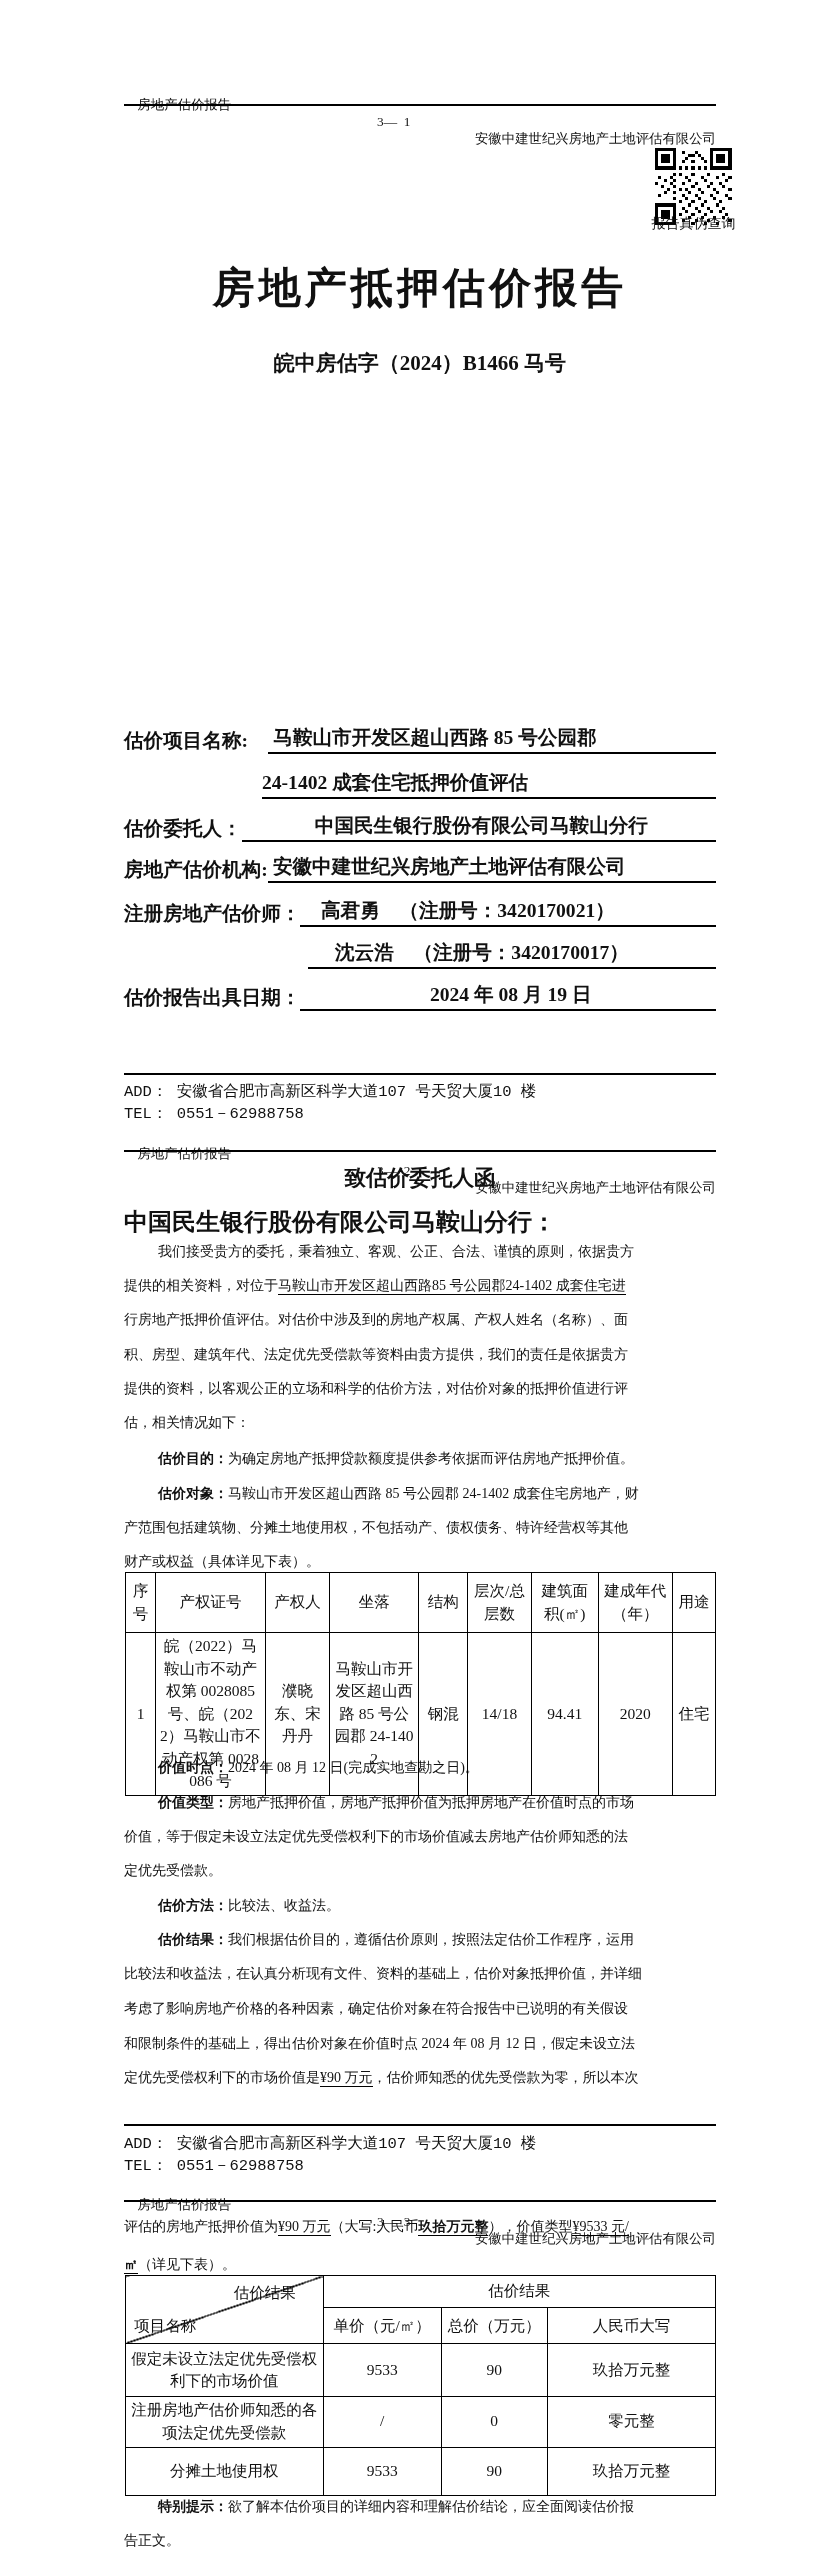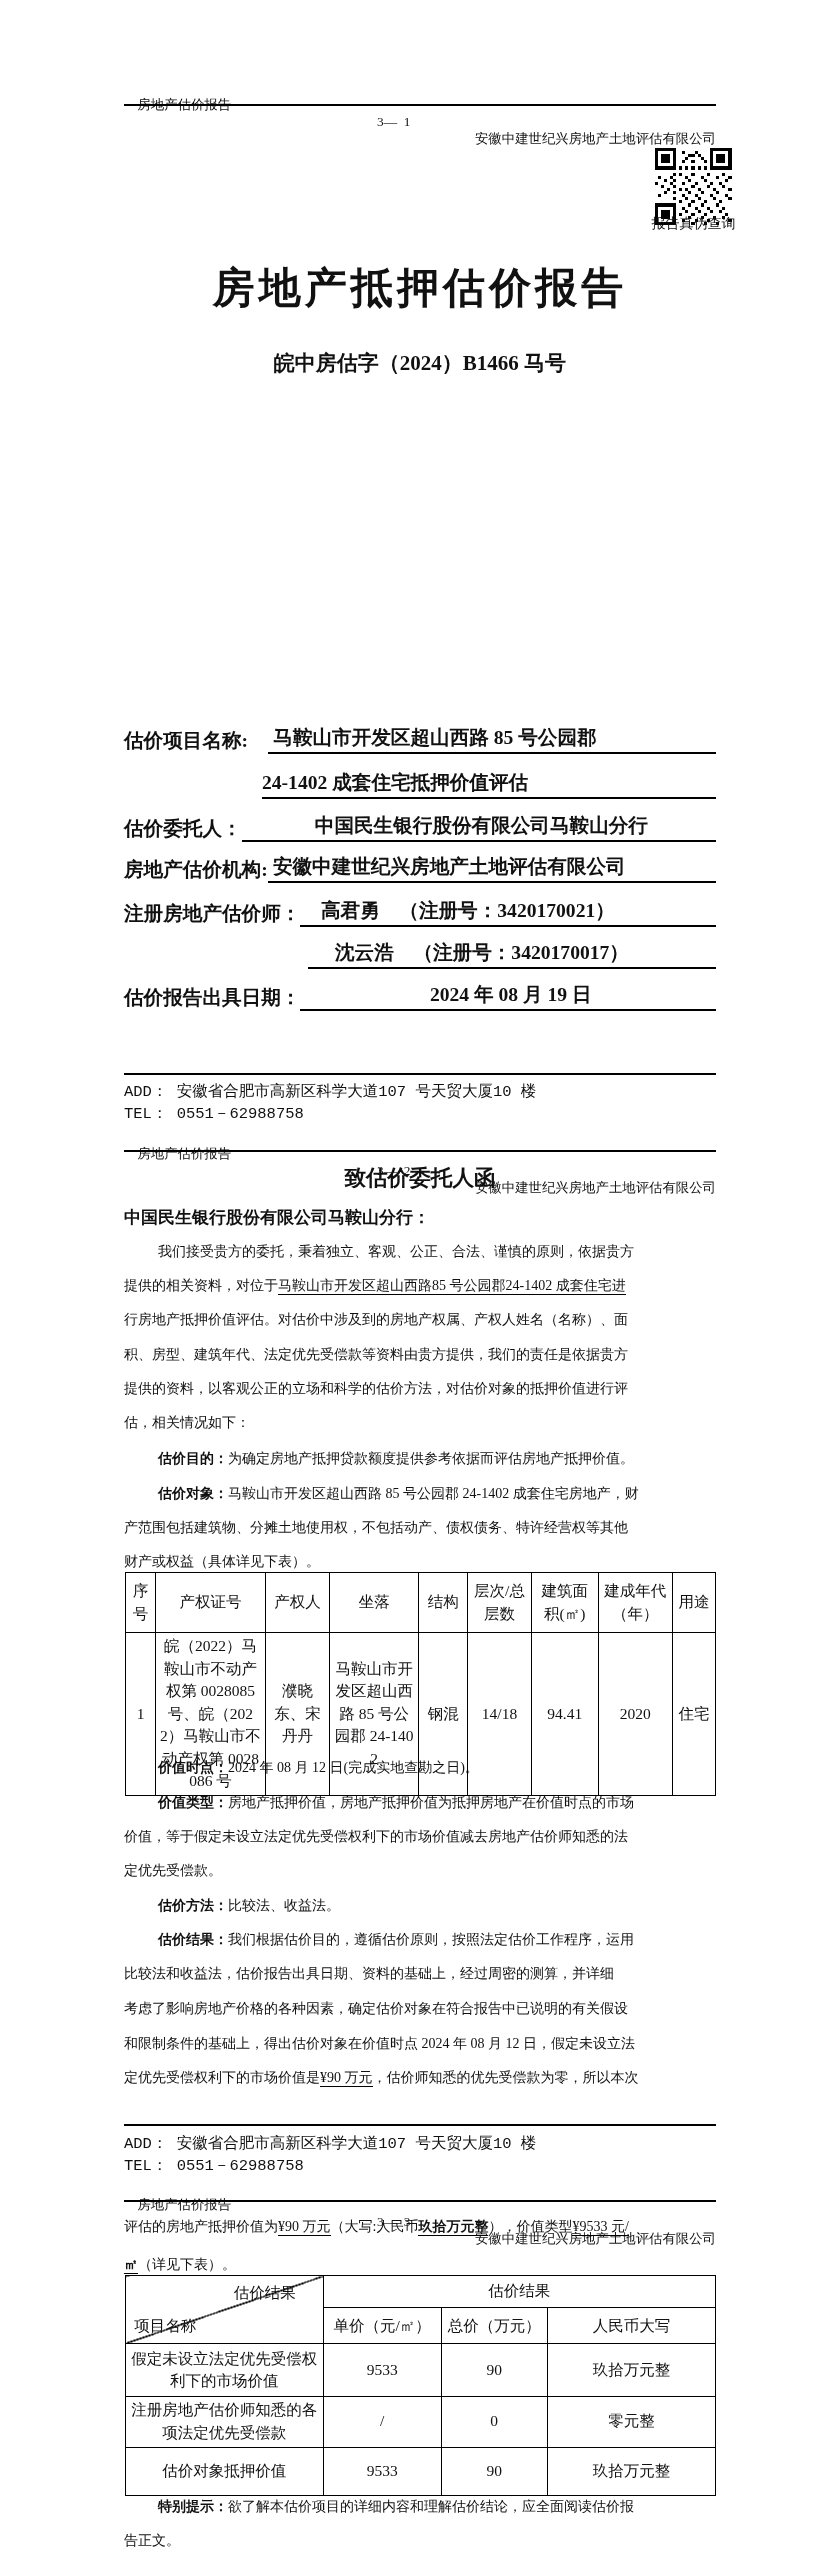--- a/index.html
+++ b/index.html
@@ -18,21 +18,21 @@
   .frow{left:124px;width:592px;display:flex;align-items:flex-end;height:28px;
         font-size:19.6px;font-weight:bold;white-space:nowrap;}
   .frow .lab{flex:none;}
   .frow .val{flex:1;border-bottom:2.1px solid #000;padding:0 0 1px 5.2px;}
   .ctr{text-align:center;}
   .ln{left:124px;width:592px;font-size:14px;line-height:1.25;white-space:nowrap;}
   .ind{padding-left:34px;}
   .b{font-weight:bold;}
   .useg{border-bottom:1.5px solid #000;padding-bottom:0.5px;}
   .lettitle{left:124px;width:592px;text-align:center;font-size:21.6px;font-weight:bold;}
-  .salut{left:124px;font-size:17px;font-weight:bold;white-space:nowrap;}
+  .salut{left:124px;font-size:24px;font-weight:bold;white-space:nowrap;}
   table{border-collapse:collapse;table-layout:fixed;}
   .tb{position:absolute;left:125px;width:591px;}
   .tb td,.tb th{border:1px solid #000;font-weight:normal;text-align:center;vertical-align:middle;
                 font-size:15.5px;line-height:1.45;padding:2.1px 3.1px;word-break:break-all;overflow:hidden;}
   .tb{border:1.5px solid #000;}
   #t1 th{height:55px;}
   #t1 td{height:110px;}
   .diag{position:relative;background:
      linear-gradient(to bottom right,transparent calc(50% - 1px),#000 calc(50% - 1px),#000 calc(50% + 0.5px),transparent calc(50% + 0.5px));}
   .diag .tr{position:absolute;top:6.2px;right:27px;}
@@ -179,21 +179,21 @@
 
   <div class="abs ln ind" style="top:1759px;"><span class="b">价值时点：</span><span>2024 年 08 月 12 日(完成实地查勘之日)。</span></div>
 
   <div class="abs ln ind" style="top:1794px;"><span class="b">价值类型：</span><span>房地产抵押价值，房地产抵押价值为抵押房地产在价值时点的市场</span></div>
   <div class="abs ln" style="top:1828px;">价值，等于假定未设立法定优先受偿权利下的市场价值减去房地产估价师知悉的法</div>
   <div class="abs ln" style="top:1862px;">定优先受偿款。</div>
 
   <div class="abs ln ind" style="top:1897px;"><span class="b">估价方法：</span><span>比较法、收益法。</span></div>
 
   <div class="abs ln ind" style="top:1931px;"><span class="b">估价结果：</span><span>我们根据估价目的，遵循估价原则，按照法定估价工作程序，运用</span></div>
-  <div class="abs ln" style="top:1965px;">比较法和收益法，估价报告出具日期、资料的基础上，经过周密的测算，并详细</div>
+  <div class="abs ln" style="top:1965px;">比较法和收益法，在认真分析现有文件、资料的基础上，估价对象抵押价值，并详细</div>
   <div class="abs ln" style="top:2000px;">考虑了影响房地产价格的各种因素，确定估价对象在符合报告中已说明的有关假设</div>
   <div class="abs ln" style="top:2035px;">和限制条件的基础上，得出估价对象在价值时点 2024 年 08 月 12 日，假定未设立法</div>
   <div class="abs ln" style="top:2069px;"><span>定优先受偿权利下的市场价值是</span><span class="useg">¥90 万元</span><span>，估价师知悉的优先受偿款为零，所以本次</span></div>
 
   <div class="abs rule" style="top:2124px;"></div>
   <div class="abs foot" style="top:2133px;">ADD： 安徽省合肥市高新区科学大道107 号天贸大厦10 楼</div>
   <div class="abs foot" style="top:2155px;">TEL： 0551－62988758</div>
 
   <div class="abs hdr" style="top:2180px;">
     <span>房地产估价报告</span>
@@ -231,21 +231,21 @@
       <td>90</td>
       <td>玖拾万元整</td>
     </tr>
     <tr>
       <td style="height:46px;">注册房地产估价师知悉的各项法定优先受偿款</td>
       <td>/</td>
       <td>0</td>
       <td>零元整</td>
     </tr>
     <tr>
-      <td style="height:43px;">估价对象抵押价值</td>
+      <td style="height:43px;">分摊土地使用权</td>
       <td>9533</td>
       <td>90</td>
       <td>玖拾万元整</td>
     </tr>
   </tbody>
     </table>
 
   <div class="abs ln ind" style="top:2498px;"><span class="b">特别提示：</span><span>欲了解本估价项目的详细内容和理解估价结论，应全面阅读估价报</span></div>
   <div class="abs ln" style="top:2532px;">告正文。</div>
 

